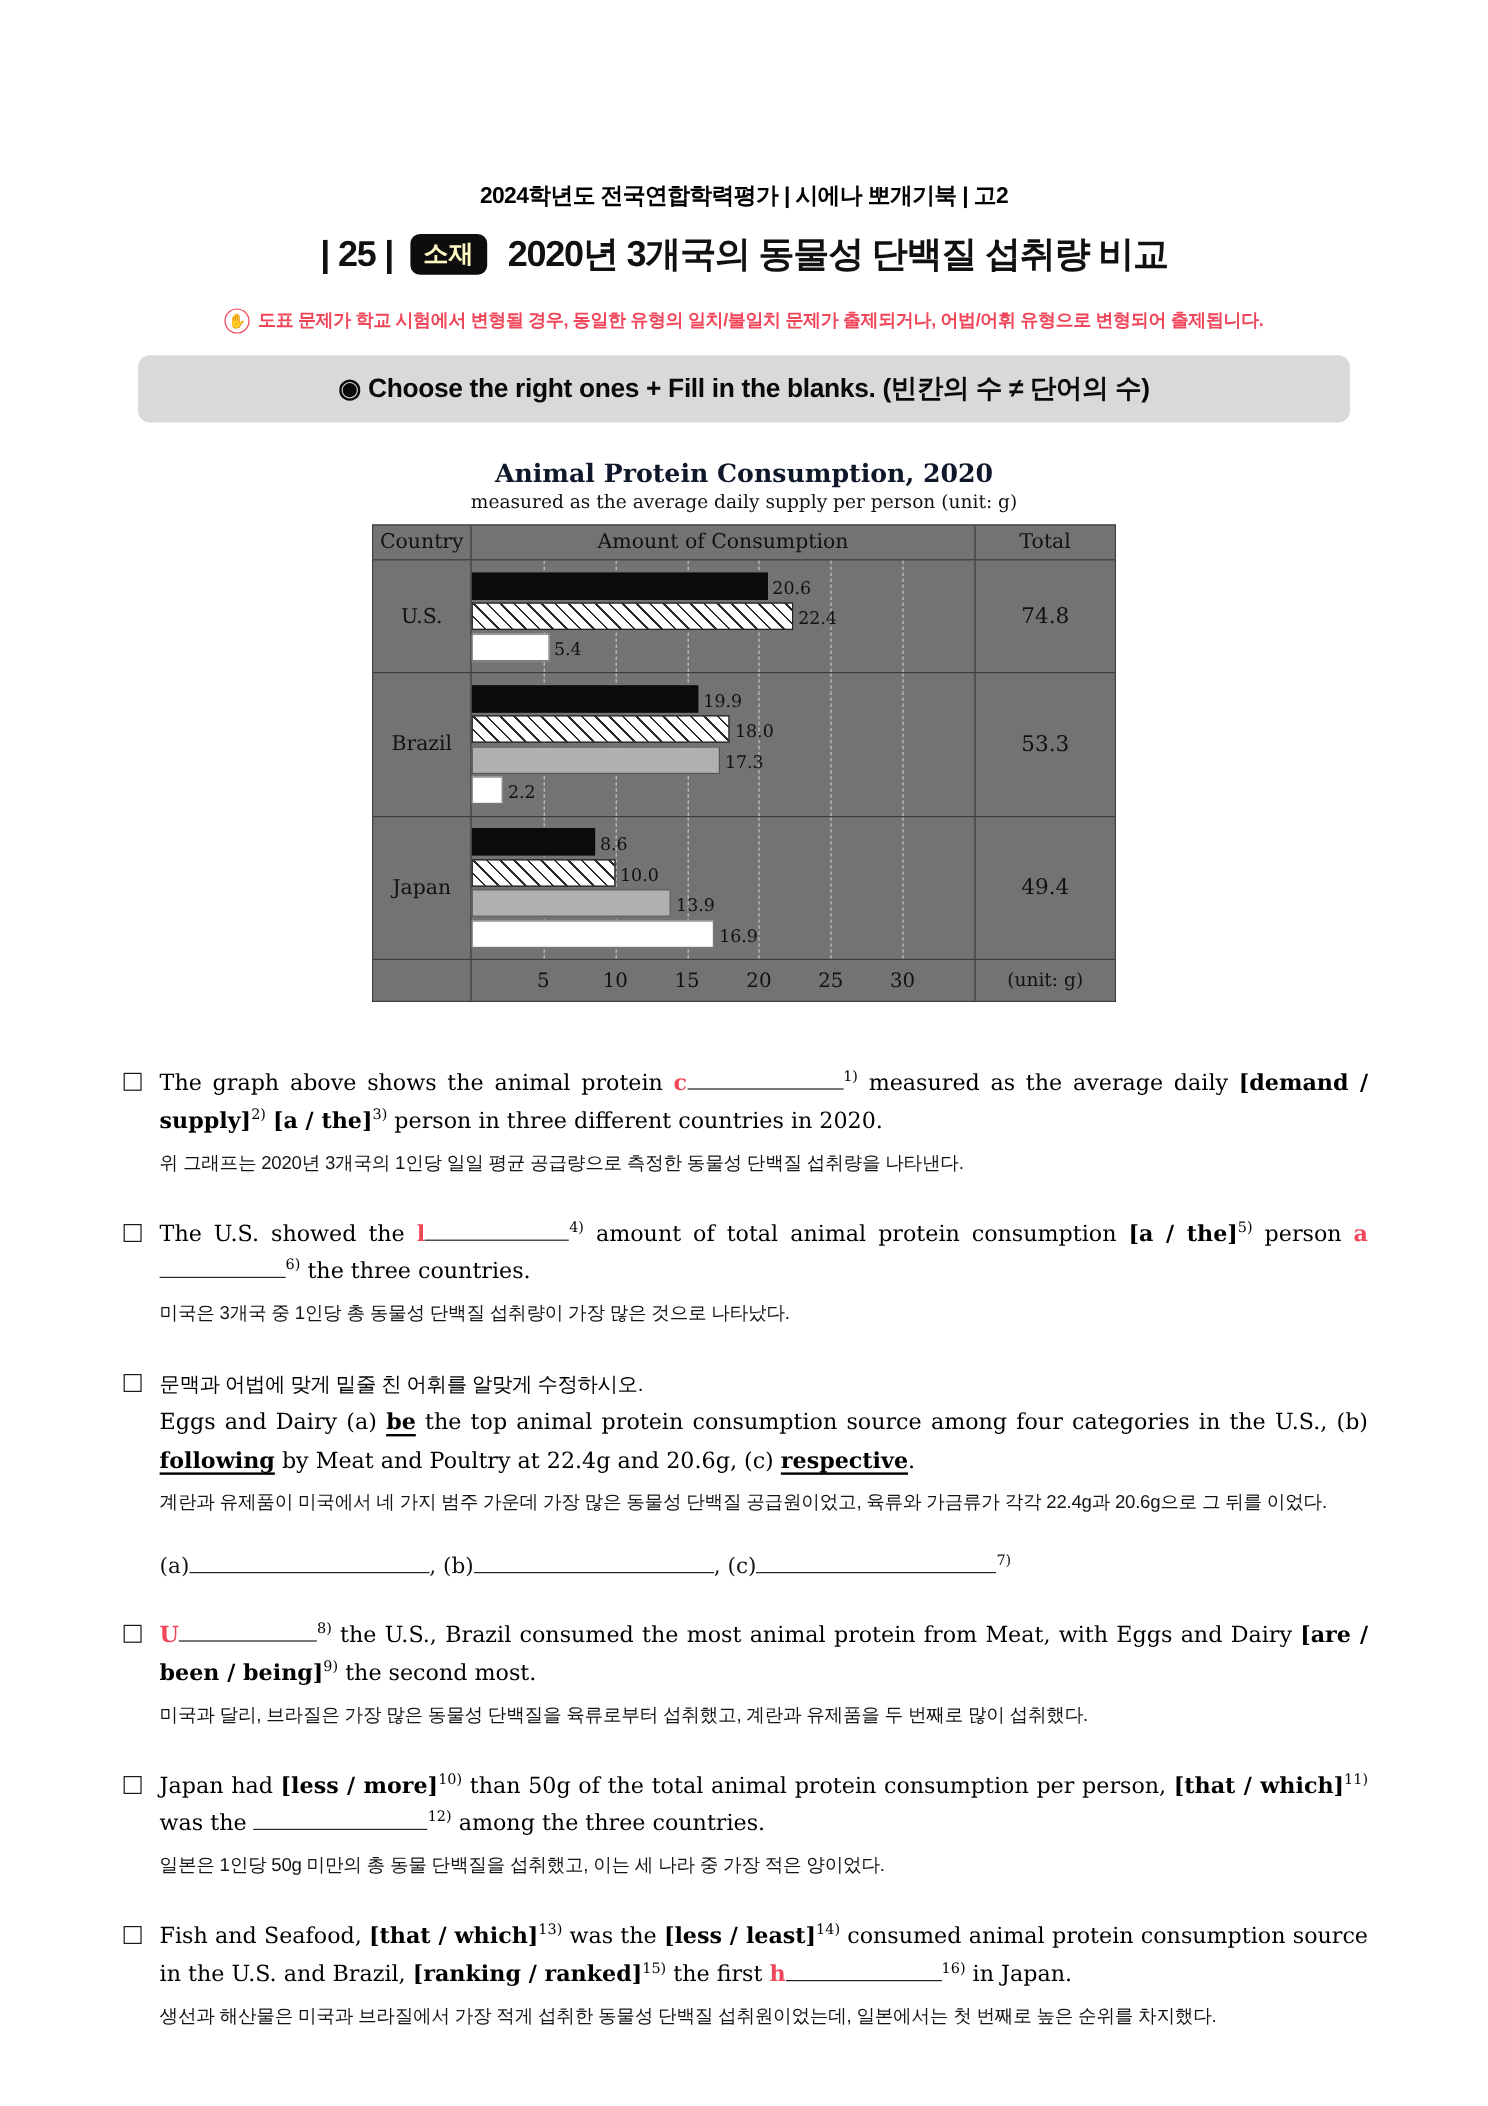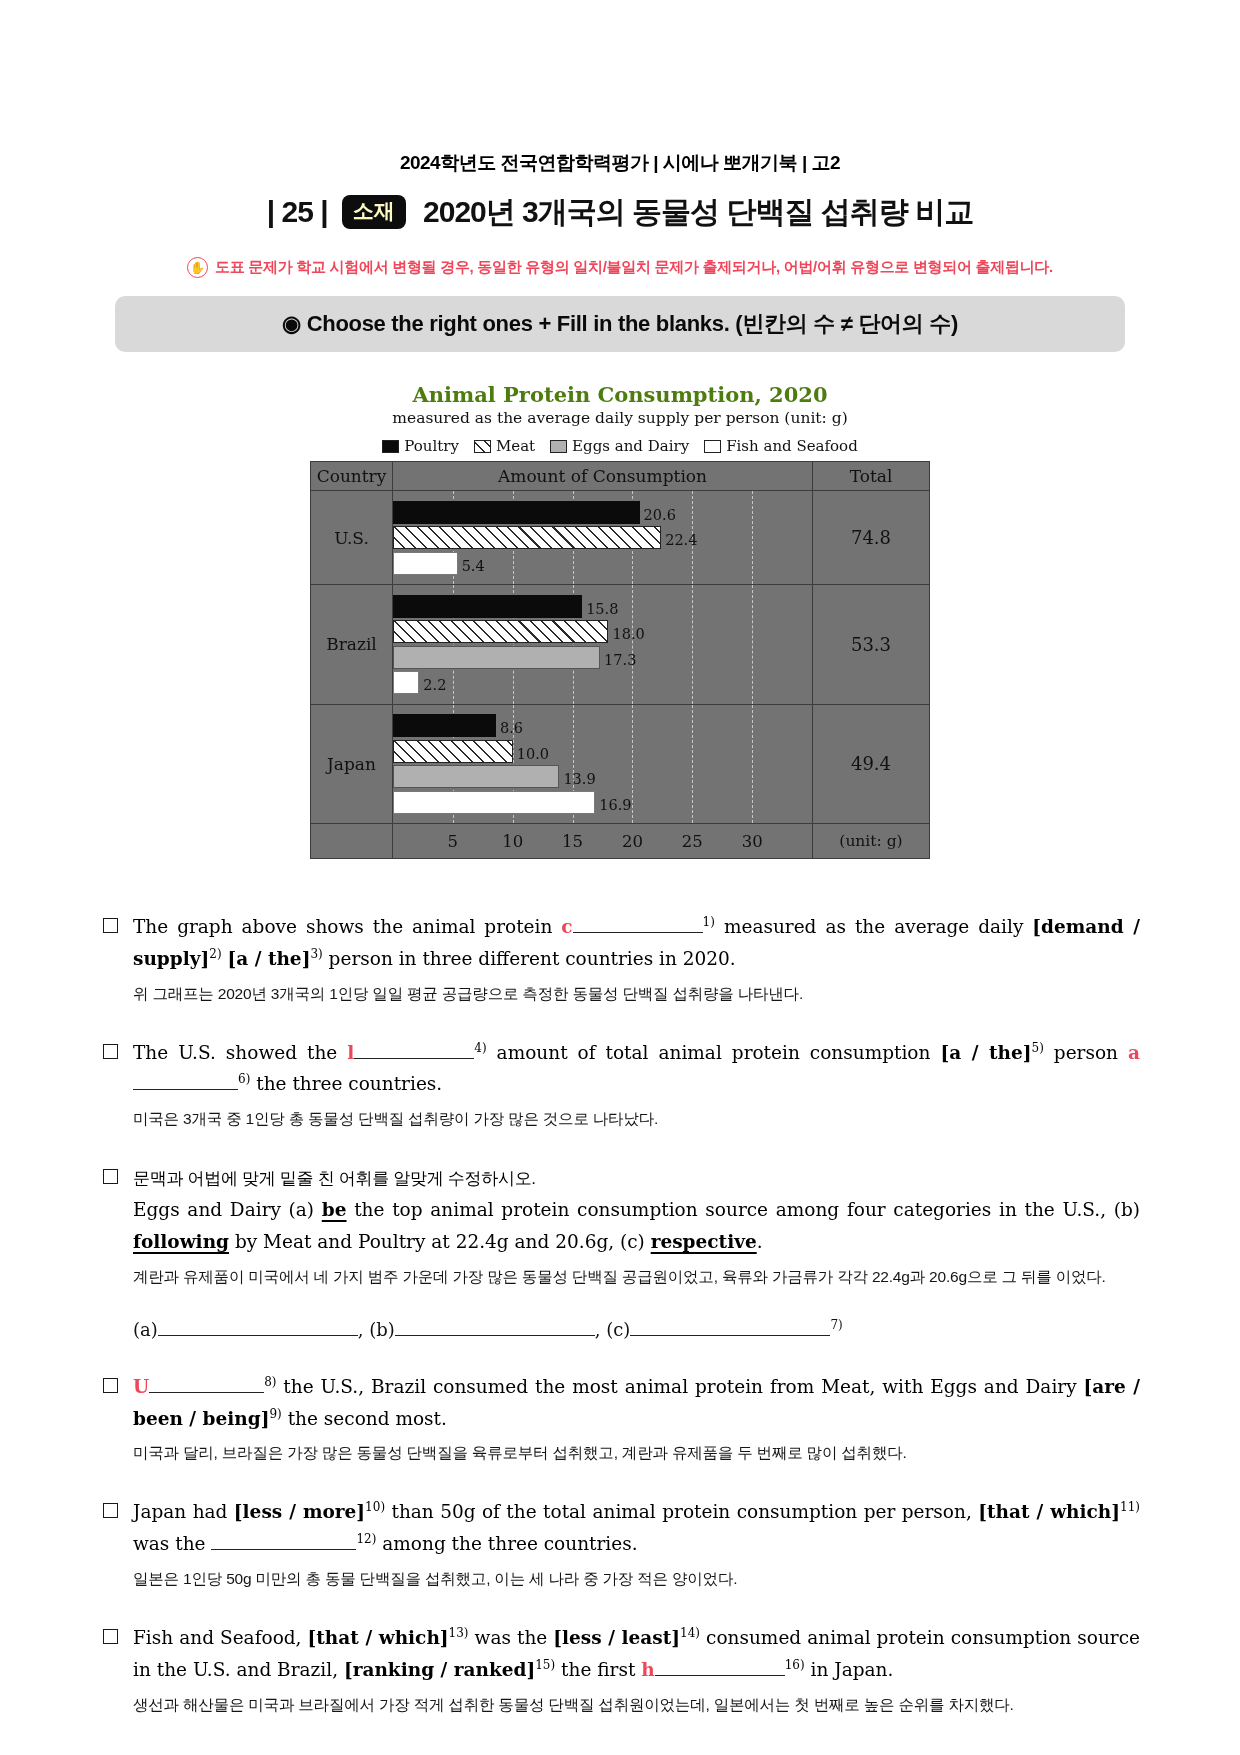--- a/index.html
+++ b/index.html
@@ -33,21 +33,21 @@
     font-size:12px; line-height:1; flex:none;
   }
   .instruction {
     width:1010px; margin:0 auto 30px; background:#d9d9d9; border-radius:10px;
     text-align:center; padding:13px 0; font-size:22px; font-weight:700;
     letter-spacing:-0.3px; color:#0a0a0a;
   }
 
   
   .chart { width:620px; margin:0 auto 52px; }
-  .c-title { text-align:center; font:700 21px "DejaVu Serif", serif; color:#4d7c0f; }
+  .c-title { text-align:center; font:700 21px "DejaVu Serif", serif; color:#0f172a; }
   .c-sub   { text-align:center; font:400 15.5px "DejaVu Serif", serif; margin:2px 0 10px; }
   .c-legend { display:flex; justify-content:center; align-items:center; gap:15px;
               font:15px "DejaVu Serif", serif; margin-bottom:6px; }
   .legend-item { display:inline-flex; align-items:center; gap:5px; }
   .swatch { width:17px; height:13px; border:1px solid #222; flex:none; }
   .sw-0 { background:#0b0b0b; }
   .sw-1 { background:repeating-linear-gradient(45deg,#ffffff 0 6px,#2a2a2a 6px 7.5px); }
   .sw-2 { background:#b0b0b0; }
   .sw-3 { background:#ffffff; }
 
@@ -115,38 +115,20 @@
     <span>도표 문제가 학교 시험에서 변형될 경우, 동일한 유형의 일치/불일치 문제가 출제되거나, 어법/어휘 유형으로 변형되어 출제됩니다.</span>
   </div>
 
   <div class="instruction">
     <span>◉ Choose the right ones + Fill in the blanks. (빈칸의 수 ≠ 단어의 수)</span>
   </div>
 
   <div class="chart">
     <div class="c-title">Animal Protein Consumption, 2020</div>
     <div class="c-sub">measured as the average daily supply per person (unit: g)</div>
-    <div class="c-legend" id="legend">
-        <span class="legend-item">
-          <span class="swatch sw-0"></span>
-          <span>Poultry</span>
-        </span>
-        <span class="legend-item">
-          <span class="swatch sw-1"></span>
-          <span>Meat</span>
-        </span>
-        <span class="legend-item">
-          <span class="swatch sw-2"></span>
-          <span>Eggs and Dairy</span>
-        </span>
-        <span class="legend-item">
-          <span class="swatch sw-3"></span>
-          <span>Fish and Seafood</span>
-        </span>
-      </div>
 
     <div class="c-table">
       <div class="c-hrow">
         <div class="c-hcell col-country">Country</div>
         <div class="c-hcell col-amount">Amount of Consumption</div>
         <div class="c-hcell col-total">Total</div>
       </div>
       <div id="chart-rows">
           <div class="c-row">
             <div class="cell-country">U.S.</div>
@@ -176,21 +158,21 @@
             <div class="cell-country">Brazil</div>
             <div class="c-plot">
               <div class="gridline" style="left: 14.2857%;"></div>
               <div class="gridline" style="left: 28.5714%;"></div>
               <div class="gridline" style="left: 42.8571%;"></div>
               <div class="gridline" style="left: 57.1429%;"></div>
               <div class="gridline" style="left: 71.4286%;"></div>
               <div class="gridline" style="left: 85.7143%;"></div>
               <div class="bar-line">
                 <div class="bar bar-0" style="width: 45.1429%;"></div>
-                <span class="bar-val">15.8</span>
+                <span class="bar-val">19.9</span>
               </div>
               <div class="bar-line">
                 <div class="bar bar-1" style="width: 51.4286%;"></div>
                 <span class="bar-val">18.0</span>
               </div>
               <div class="bar-line">
                 <div class="bar bar-2" style="width: 49.4286%;"></div>
                 <span class="bar-val">17.3</span>
               </div>
               <div class="bar-line">

